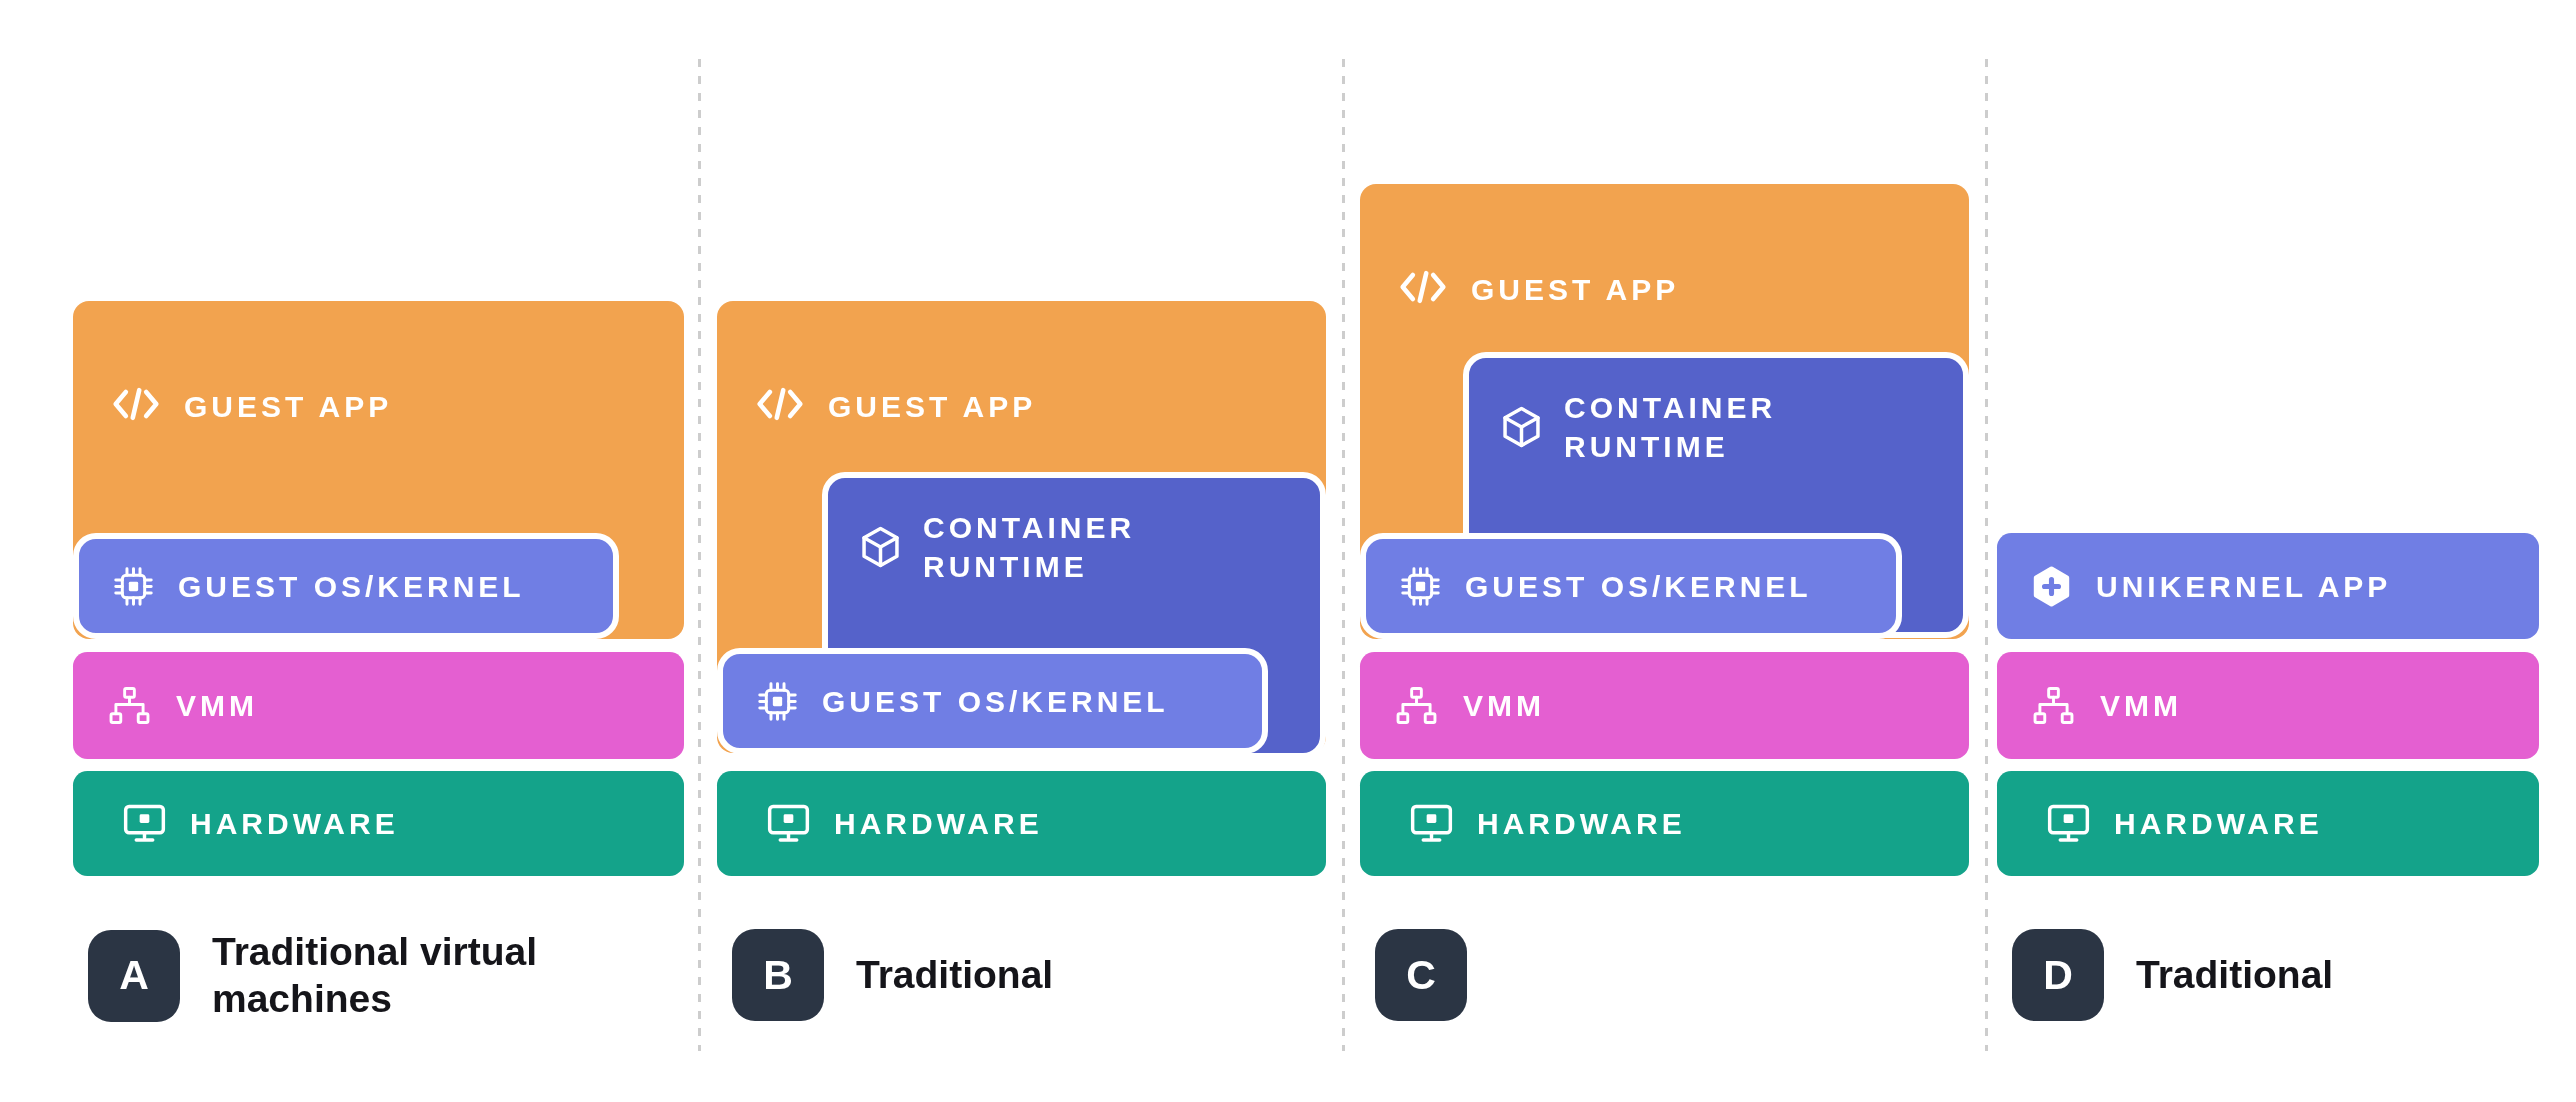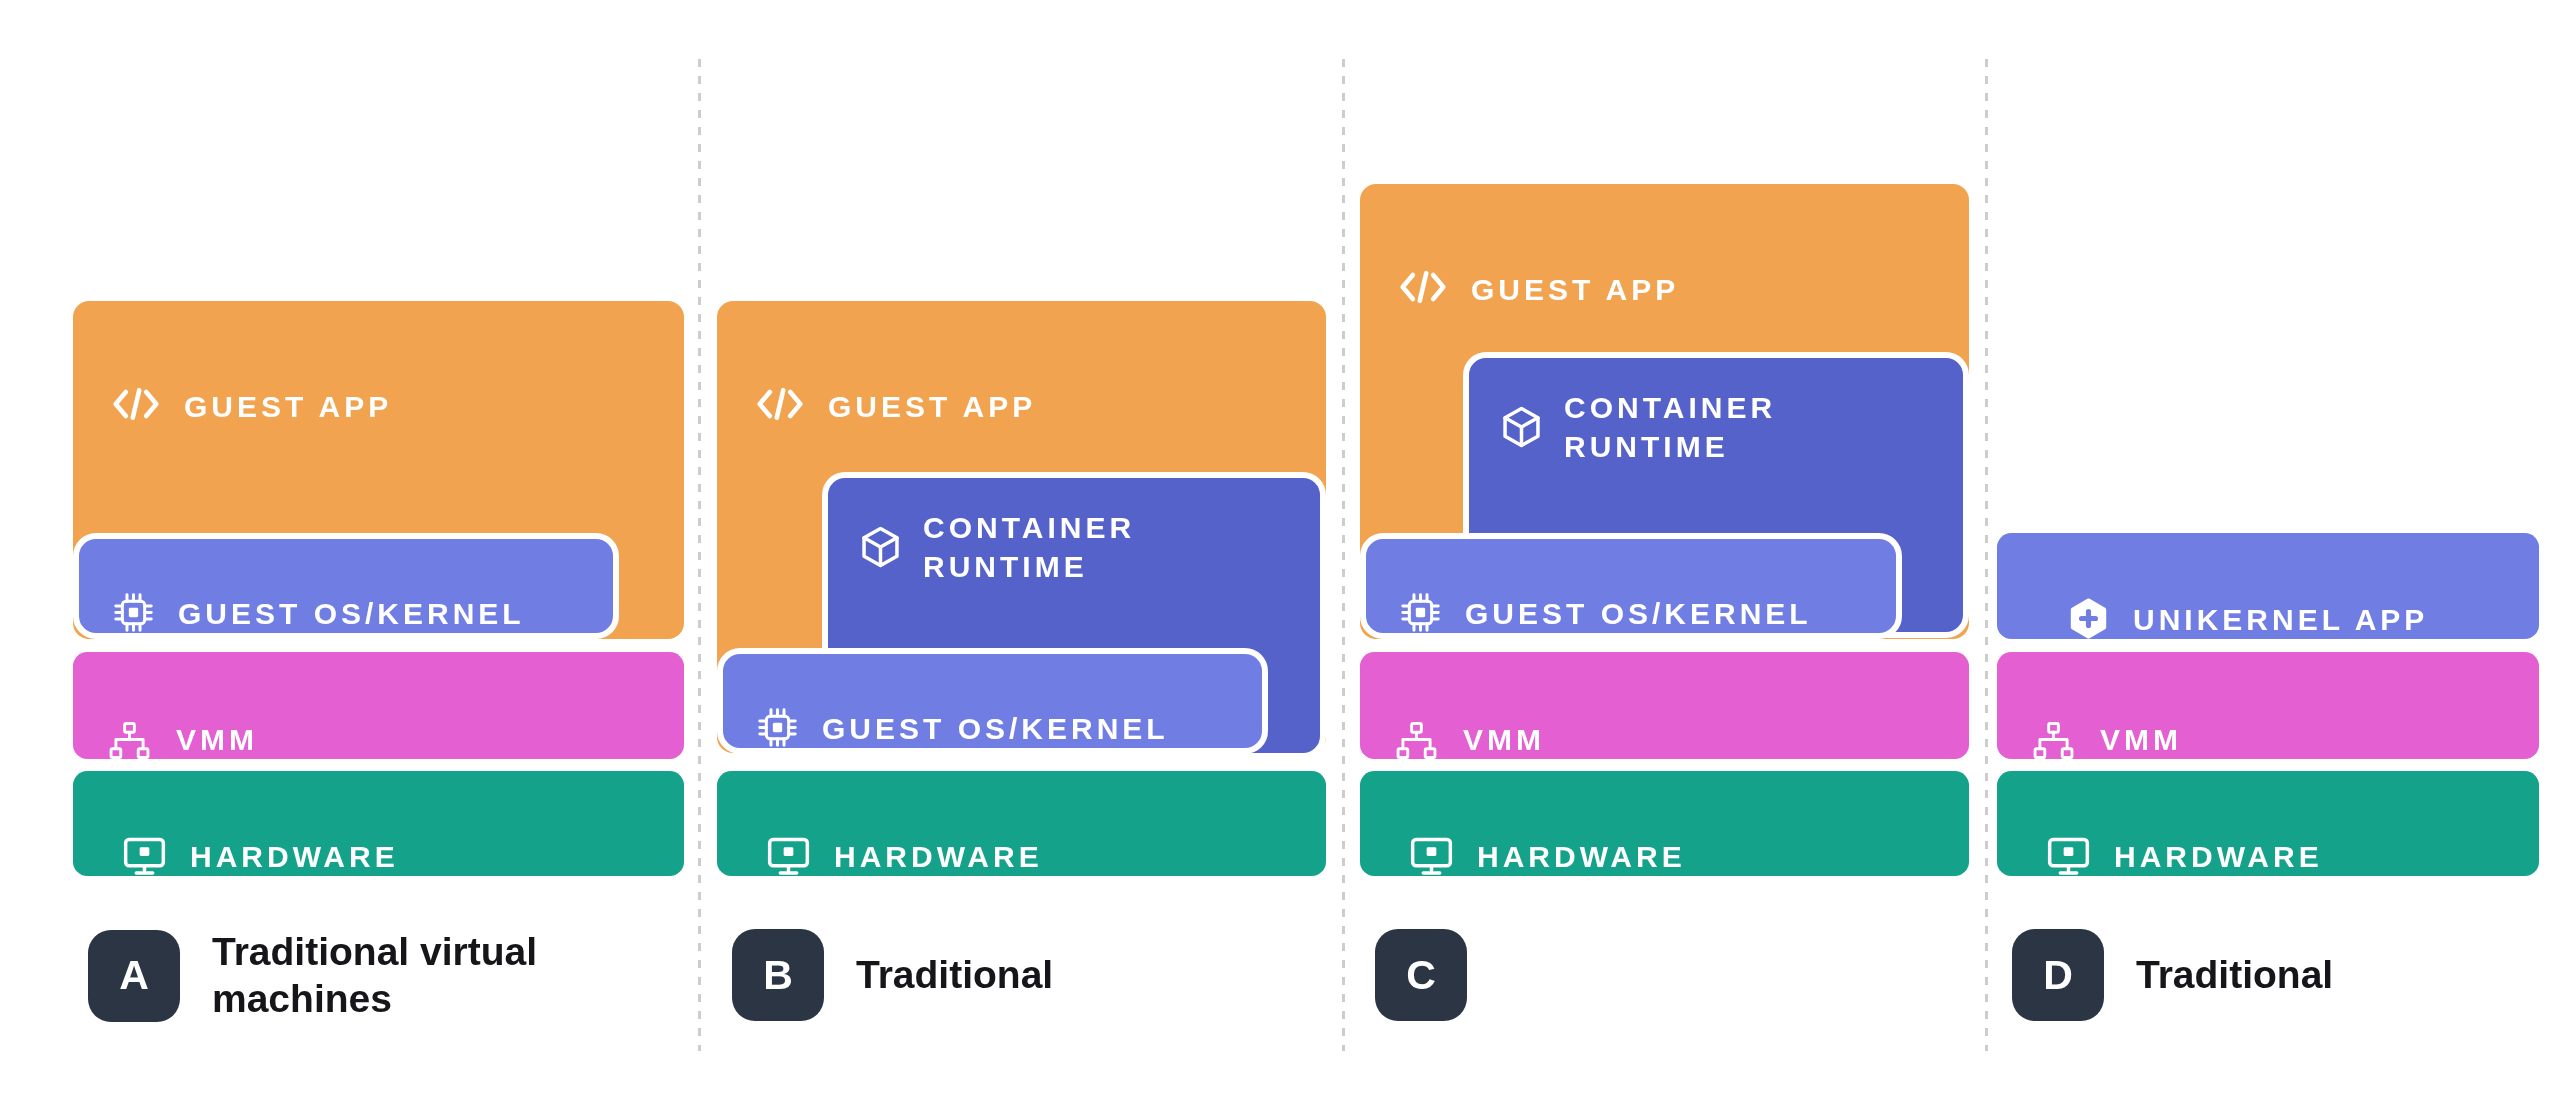--- a/index.html
+++ b/index.html
@@ -35,21 +35,21 @@
   }
   .bordered {
     border: 6.2px solid #ffffff;
     border-radius: 23px;
   }
   .c-guest-app        { background: var(--c-guest-app, #F2A34F); }
   .c-container-runtime{ background: var(--c-container-runtime, #5562CA); }
   .c-guest-os-kernel  { background: var(--c-guest-os-kernel, #707EE4); }
   .c-vmm              { background: var(--c-vmm, #E45FD1); }
   .c-hardware         { background: var(--c-hardware, #14A38A); padding-left: 16px; }
-  .c-unikernel-app    { background: var(--c-unikernel-app, #707EE4); padding-left: 37px; }
+  .c-unikernel-app    { background: var(--c-unikernel-app, #707EE4); }
 
   .label-row {
     display: flex;
     align-items: flex-start;
     gap: 24px;
     font-weight: bold;
     font-size: 30px;
     letter-spacing: 4px;
     white-space: nowrap;
     line-height: 1.3;
@@ -57,21 +57,21 @@
   .label-row .icon { display: inline-flex; flex: 0 0 auto; }
   .app-pad  { padding: 86px 0 0 39px; }
   .runtime-pad {
     padding: 30px 0 0 34px;
     align-items: center;
   }
   .runtime-pad .txt { white-space: normal; max-width: 285px; }
   .vcenter {
     height: 100%;
     display: flex;
-    align-items: flex-end;
+    align-items: center;
     padding-left: 34px;
     box-sizing: border-box;
   }
   .caption-row {
     position: absolute;
     top: 929px;
     left: 15px;
     display: flex;
     align-items: center;
     gap: 32px;

